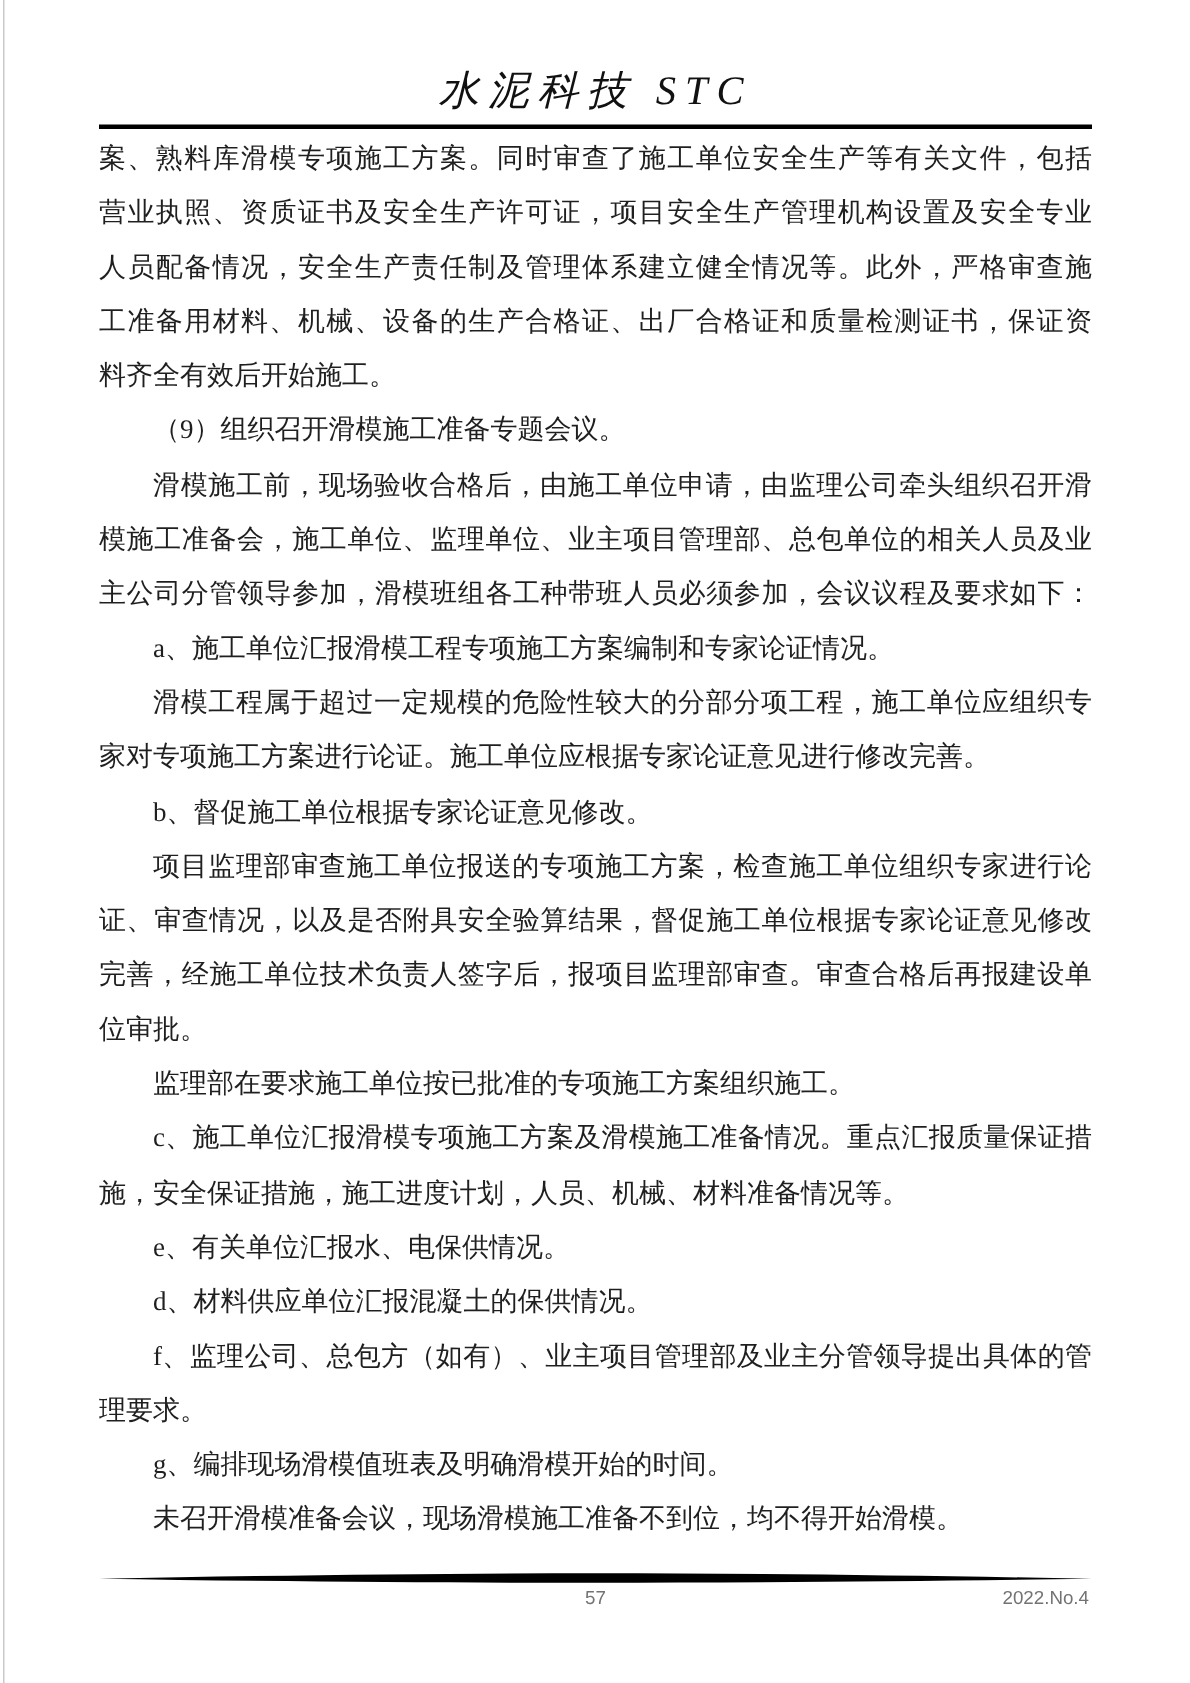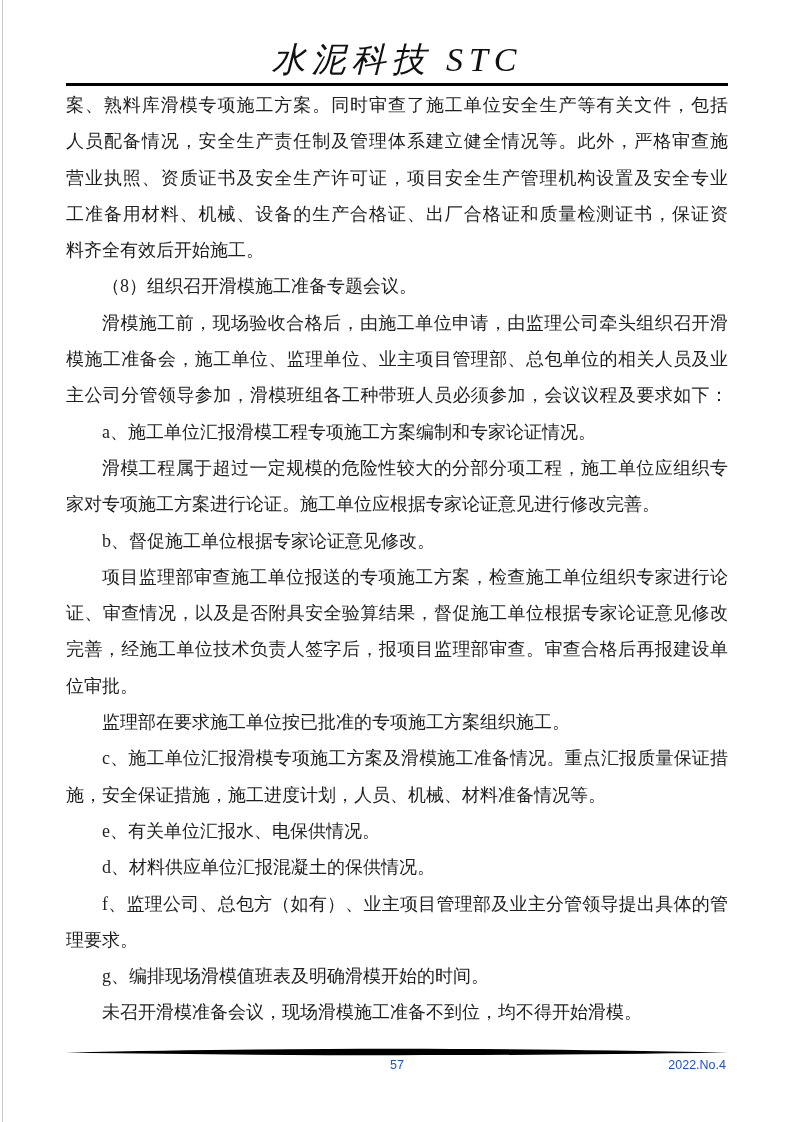--- a/index.html
+++ b/index.html
@@ -12,21 +12,21 @@
     color:#1f1f1f;
   }
   
   .scan-edge{
     position:absolute;left:2px;top:0;width:1px;height:1122px;
     background:#c9c9c9;
   }
   .header-title{
     position:absolute;top:38px;left:66px;width:662px;height:44px;
     line-height:44px;text-align:center;
-    font-size:34px;font-style:italic;font-weight:500;
+    font-size:27px;font-style:italic;font-weight:500;
     letter-spacing:6px;color:#111;
   }
   .header-rule{
     position:absolute;top:83px;left:66px;width:662px;height:3px;
     background:#000;
   }
   .body-text{
     position:absolute;top:87px;left:66px;width:662px;
     font-size:18px;line-height:36.3px;
   }
@@ -37,21 +37,21 @@
     white-space:normal;
   }
   .body-text .line.fill{ text-align-last:justify; }
   .body-text .line.indent{ text-indent:2em; }
   .footer-rule{
     position:absolute;top:1048px;left:66px;width:662px;height:8px;
   }
   .footer-row{
     position:absolute;top:1058px;left:66px;width:662px;height:18px;
     font-family:"Liberation Sans","DejaVu Sans",sans-serif;
-    font-size:12.5px;color:#1d4ed8;
+    font-size:12.5px;color:#737373;
   }
   .page-number{
     position:absolute;left:0;right:0;text-align:center;
   }
   .issue{
     position:absolute;right:2px;top:0;text-align:center;
   }
 </style>
 </head>
 <body>
@@ -59,25 +59,25 @@
 <div class="page">
 
   <div class="scan-edge"></div>
 
   <div class="header-title">水泥科技 STC</div>
 
   <div class="header-rule"></div>
 
   <div class="body-text">
       <div class="line fill">案、熟料库滑模专项施工方案。同时审查了施工单位安全生产等有关文件，包括</div>
+      <div class="line fill">营业执照、资质证书及安全生产许可证，项目安全生产管理机构设置及安全专业</div>
       <div class="line fill">人员配备情况，安全生产责任制及管理体系建立健全情况等。此外，严格审查施</div>
-      <div class="line fill">营业执照、资质证书及安全生产许可证，项目安全生产管理机构设置及安全专业</div>
       <div class="line fill">工准备用材料、机械、设备的生产合格证、出厂合格证和质量检测证书，保证资</div>
       <div class="line">料齐全有效后开始施工。</div>
-      <div class="line indent">（8）组织召开滑模施工准备专题会议。</div>
+      <div class="line indent">（9）组织召开滑模施工准备专题会议。</div>
       <div class="line indent fill">滑模施工前，现场验收合格后，由施工单位申请，由监理公司牵头组织召开滑</div>
       <div class="line fill">模施工准备会，施工单位、监理单位、业主项目管理部、总包单位的相关人员及业</div>
       <div class="line fill">主公司分管领导参加，滑模班组各工种带班人员必须参加，会议议程及要求如下：</div>
       <div class="line indent">a、施工单位汇报滑模工程专项施工方案编制和专家论证情况。</div>
       <div class="line indent fill">滑模工程属于超过一定规模的危险性较大的分部分项工程，施工单位应组织专</div>
       <div class="line">家对专项施工方案进行论证。施工单位应根据专家论证意见进行修改完善。</div>
       <div class="line indent">b、督促施工单位根据专家论证意见修改。</div>
       <div class="line indent fill">项目监理部审查施工单位报送的专项施工方案，检查施工单位组织专家进行论</div>
       <div class="line fill">证、审查情况，以及是否附具安全验算结果，督促施工单位根据专家论证意见修改</div>
       <div class="line fill">完善，经施工单位技术负责人签字后，报项目监理部审查。审查合格后再报建设单</div>

